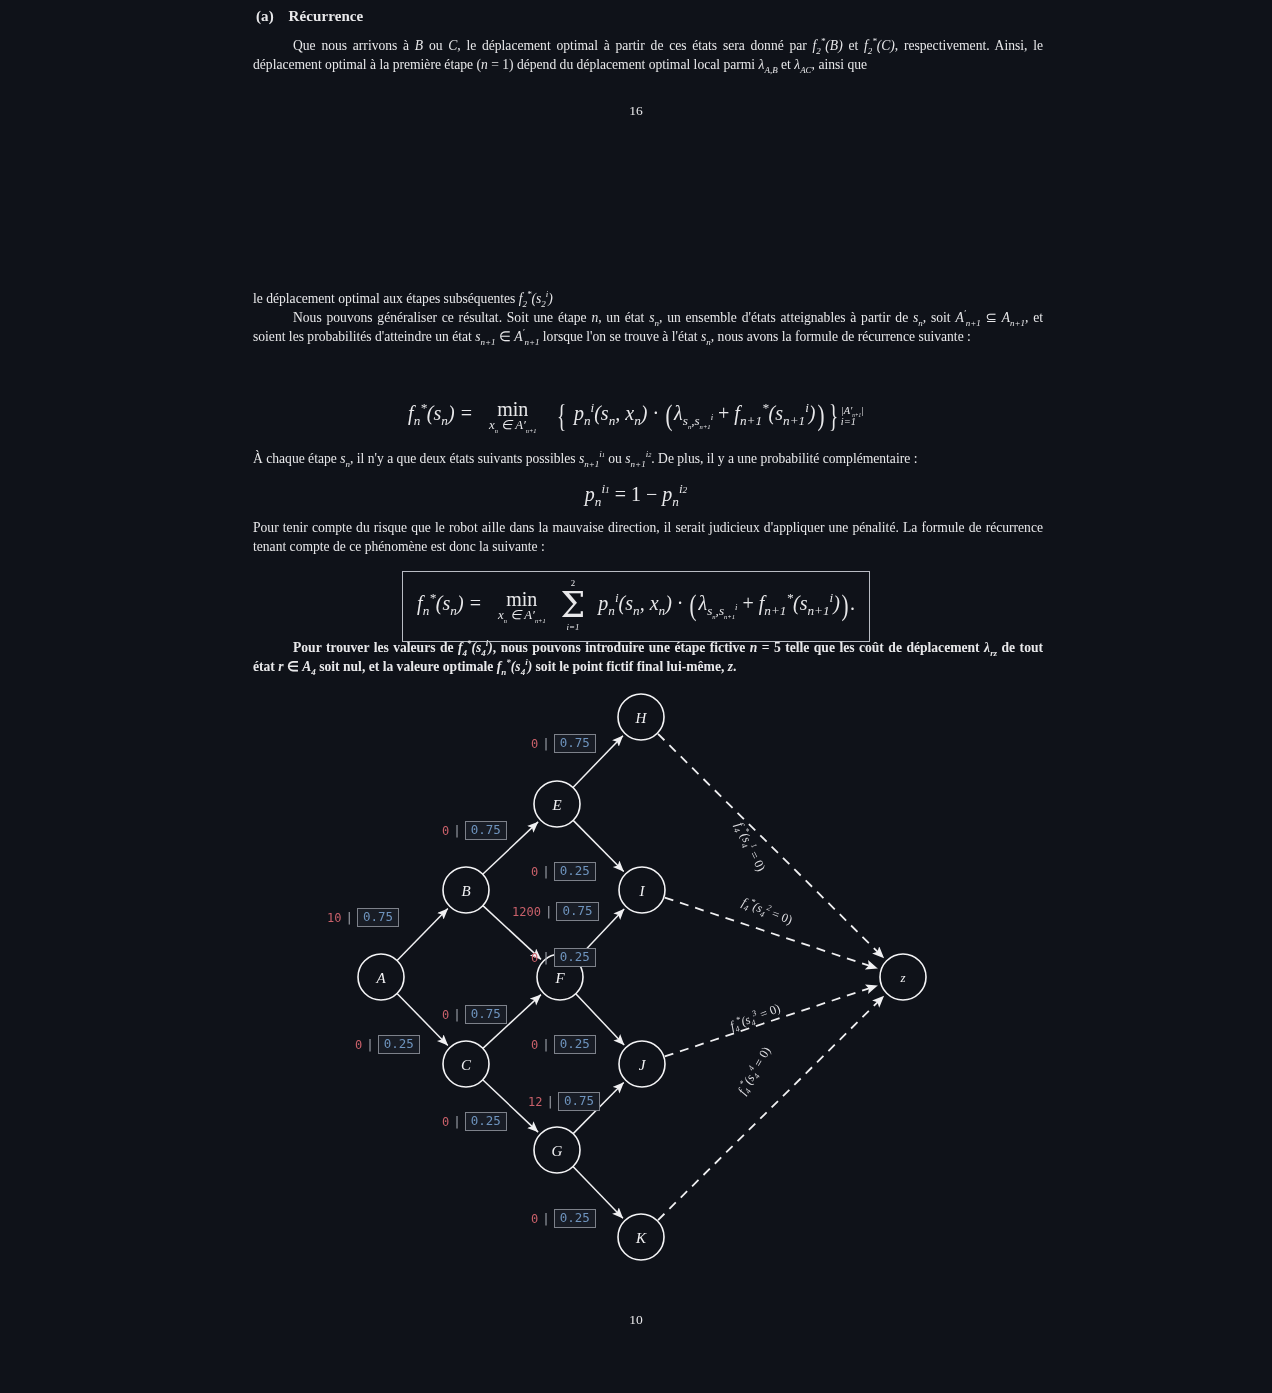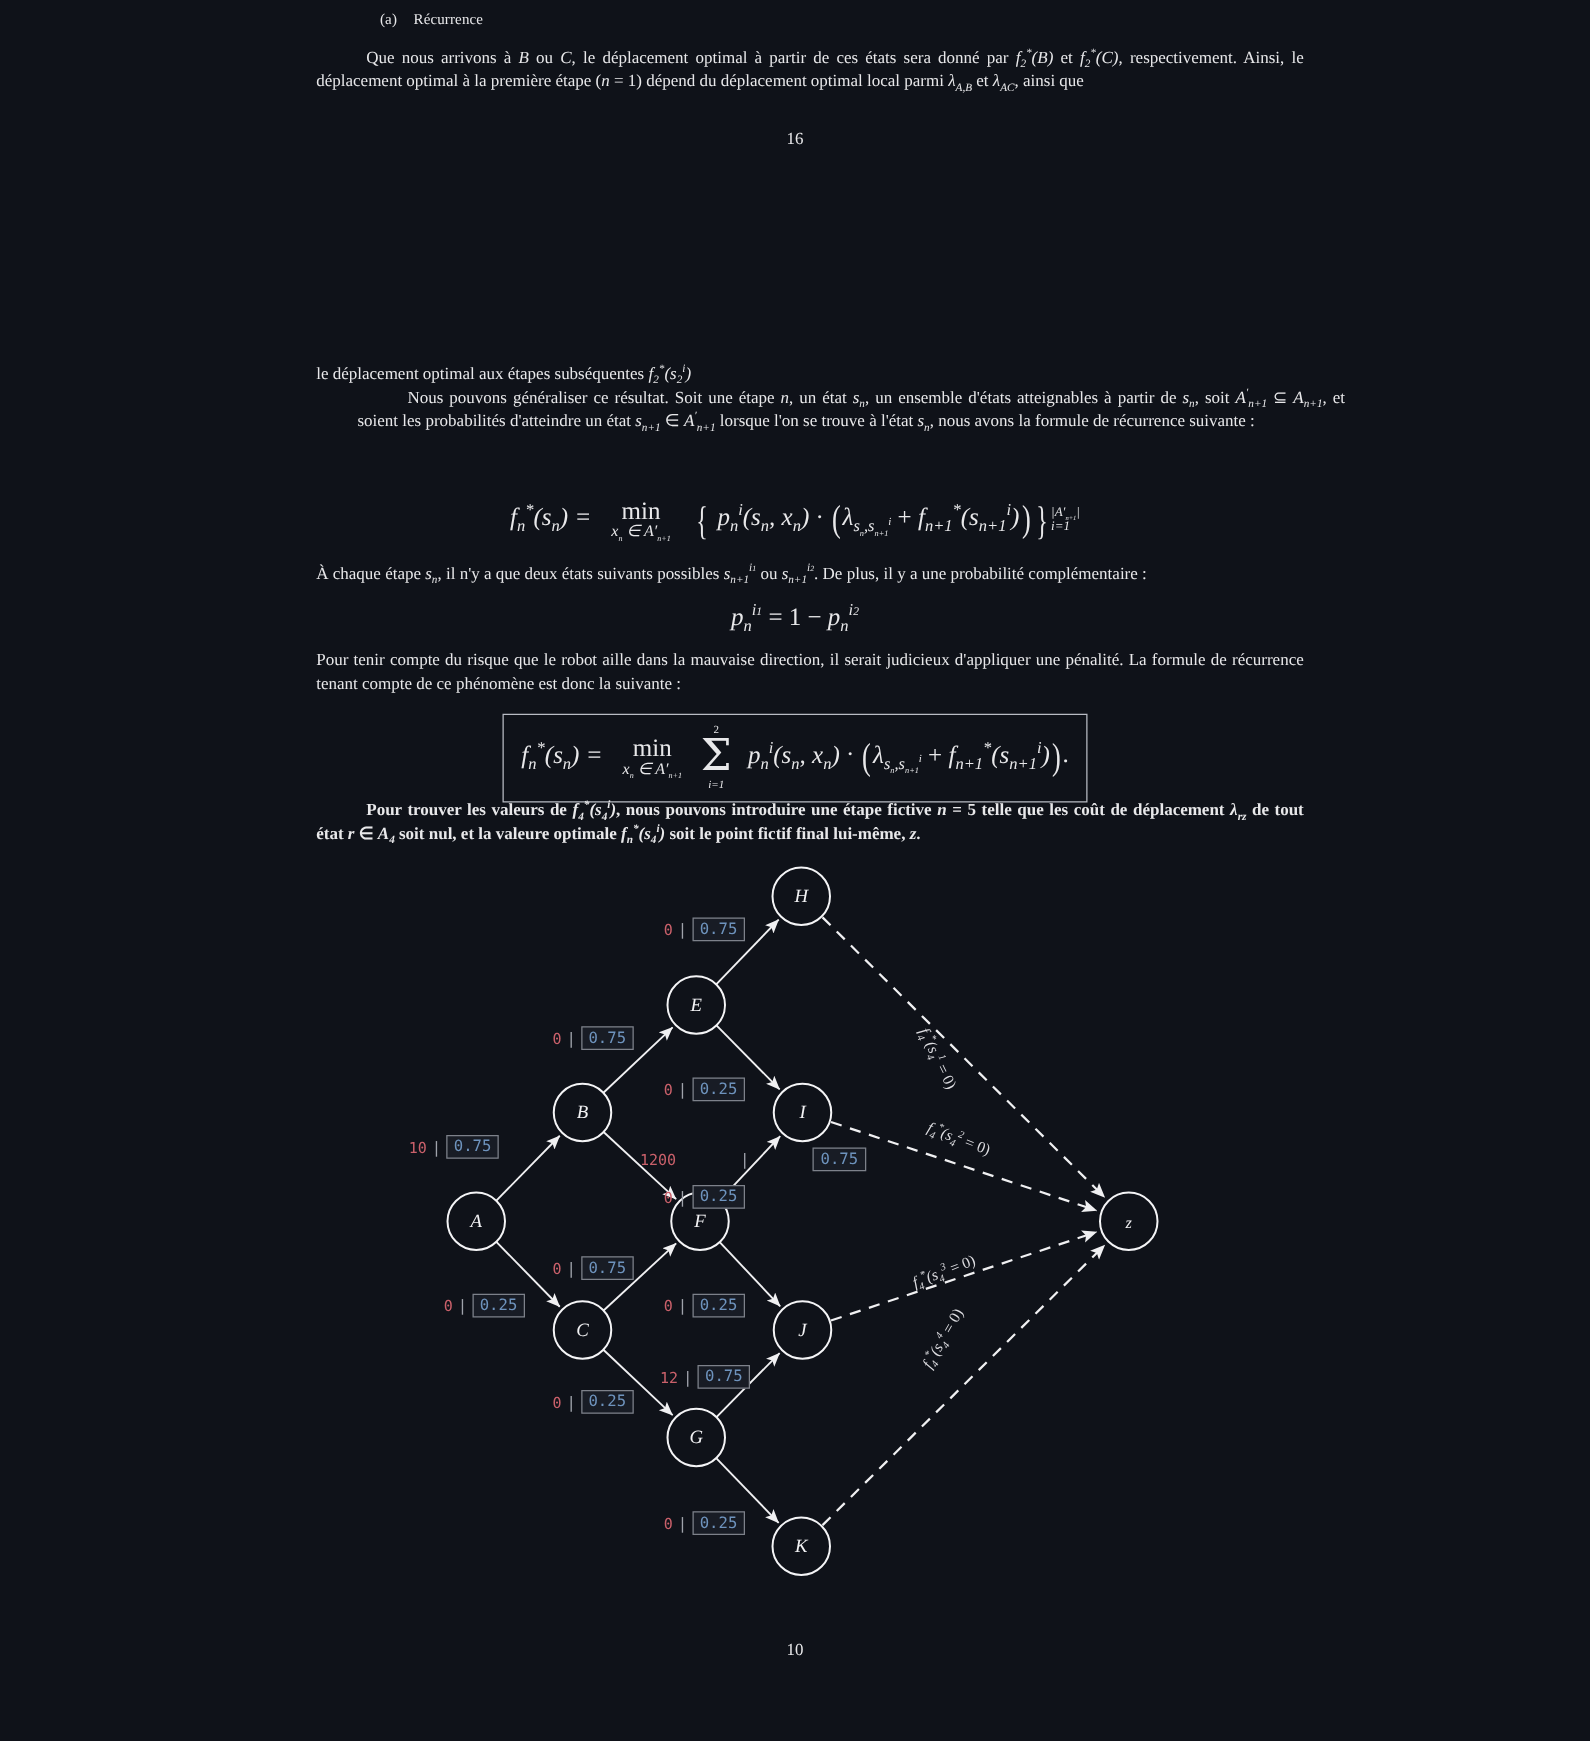--- a/index.html
+++ b/index.html
@@ -15,24 +15,23 @@
     font-family: "Liberation Serif", serif;
     color: #e8e8ea;
   }
   .page {
     position: absolute;
     inset: 0;
   }
   
   .heading {
     position: absolute;
-    font-weight: normal;
-    font-size: 12px;
+    font-weight: bold;
+    font-size: 15px;
     letter-spacing: 0.1px;
-    margin-left: 48px;
   }
   .para {
     position: absolute;
     font-size: 13.6px;
     line-height: 19px;
     text-align: justify;
     width: 790px;
   }
   .para .ind { display: inline-block; width: 40px; }
   .pageno {
@@ -150,21 +149,21 @@
     (<i>n</i> = 1) dépend du déplacement optimal local parmi
     <span class="m">λ<span class="sub2">A,B</span></span> et <span class="m">λ<span class="sub2">AC</span></span>, ainsi que
   </div>
 
   <div class="pageno" style="top:103px;">16</div>
 
   <div class="para" style="left:253px; top:289px;">
     le déplacement optimal aux étapes subséquentes
     <span class="m">f<span class="sub2">2</span><span class="sup2">*</span>(s<span class="sub2">2</span><span class="sup2">i</span>)</span>
   </div>
-  <div class="para" style="left:253px; top:308px;margin-left:33px;">
+  <div class="para" style="left:253px; top:308px;">
     <span class="ind"></span>Nous pouvons généraliser ce résultat. Soit une étape <i>n</i>, un état <span class="m">s<span class="sub2">n</span></span>,
     un ensemble d'états atteignables à partir de <span class="m">s<span class="sub2">n</span></span>, soit
     <span class="m">A<span class="sup2">′</span><span class="sub2">n+1</span></span> ⊆ <span class="m">A<span class="sub2">n+1</span></span>,
     et soient les probabilités d'atteindre un état <span class="m">s<span class="sub2">n+1</span></span> ∈
     <span class="m">A<span class="sup2">′</span><span class="sub2">n+1</span></span> lorsque l'on se trouve à l'état
     <span class="m">s<span class="sub2">n</span></span>, nous avons la
     <b>formule de récurrence suivante</b> :
   </div>
 
   <div class="eq" style="top:398px;">
@@ -307,21 +306,21 @@
         <div class="elabel" style="left: 355px; top: 345px;">
           <span class="cost">0</span>
           <span class="pipe">|</span>
           <span class="prob">0.25</span>
         </div>
         <div class="elabel" style="left: 442px; top: 131px;">
           <span class="cost">0</span>
           <span class="pipe">|</span>
           <span class="prob">0.75</span>
         </div>
-        <div class="elabel" style="left: 512px; top: 228px; gap: 47px;">
+        <div class="elabel" style="left: 512px; top: 212px;">
           <span class="cost">1200</span>
           <span class="pipe">|</span>
           <span class="prob">0.75</span>
         </div>
         <div class="elabel" style="left: 531px; top: 44px;">
           <span class="cost">0</span>
           <span class="pipe">|</span>
           <span class="prob">0.75</span>
         </div>
         <div class="elabel" style="left: 531px; top: 172px;">

